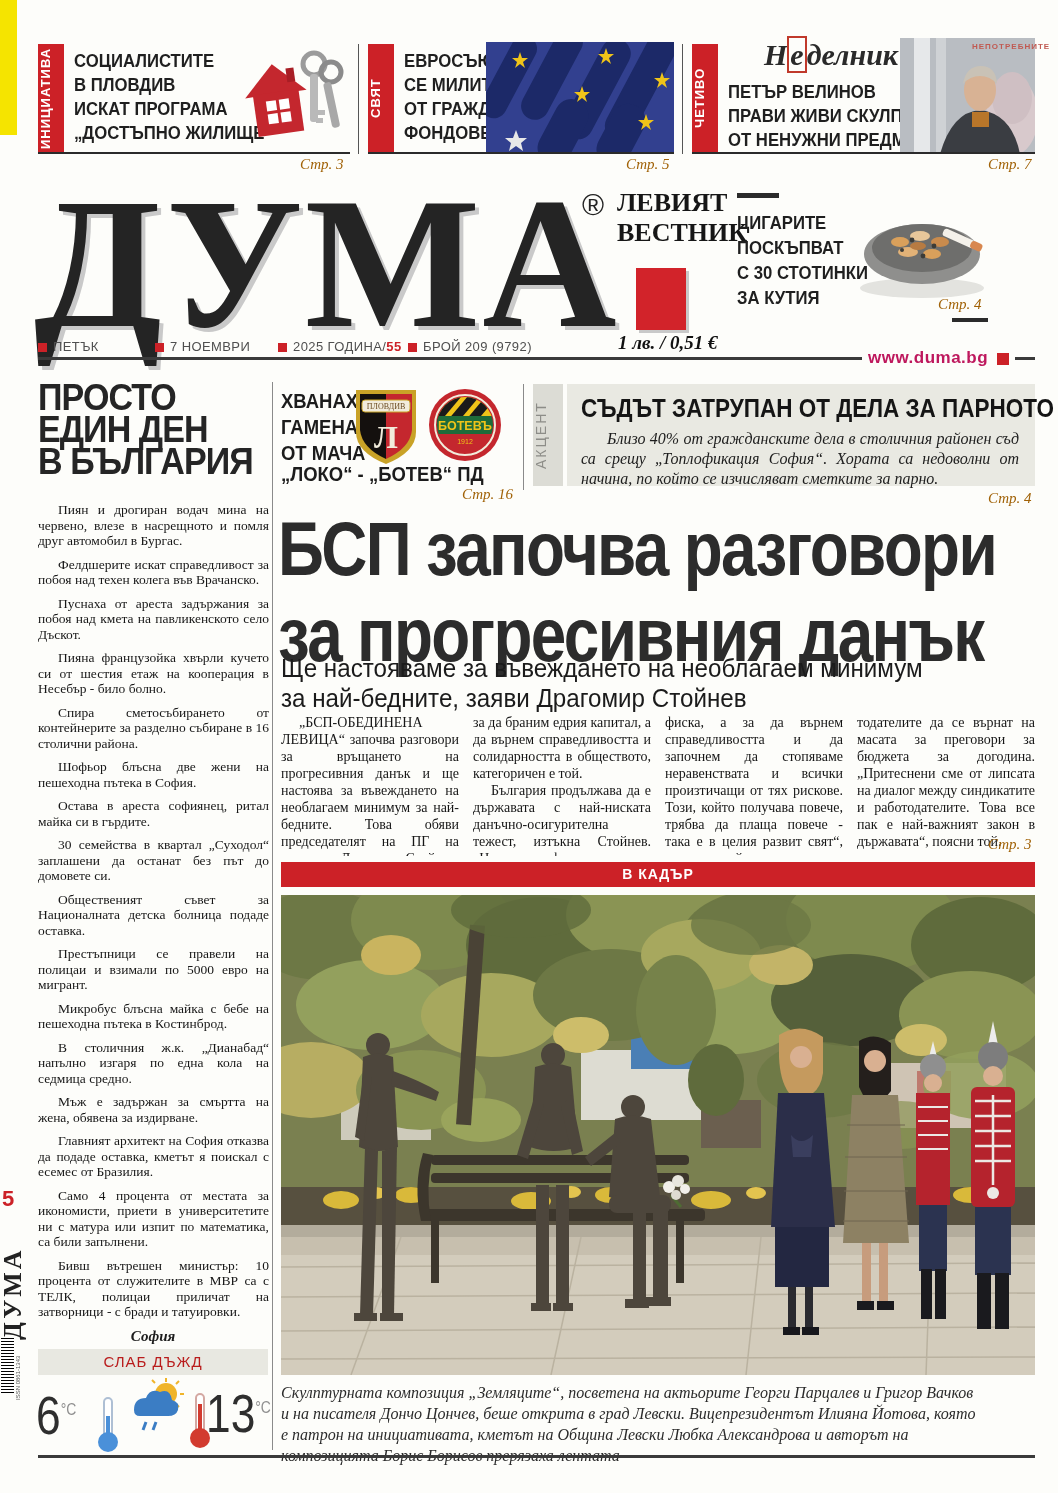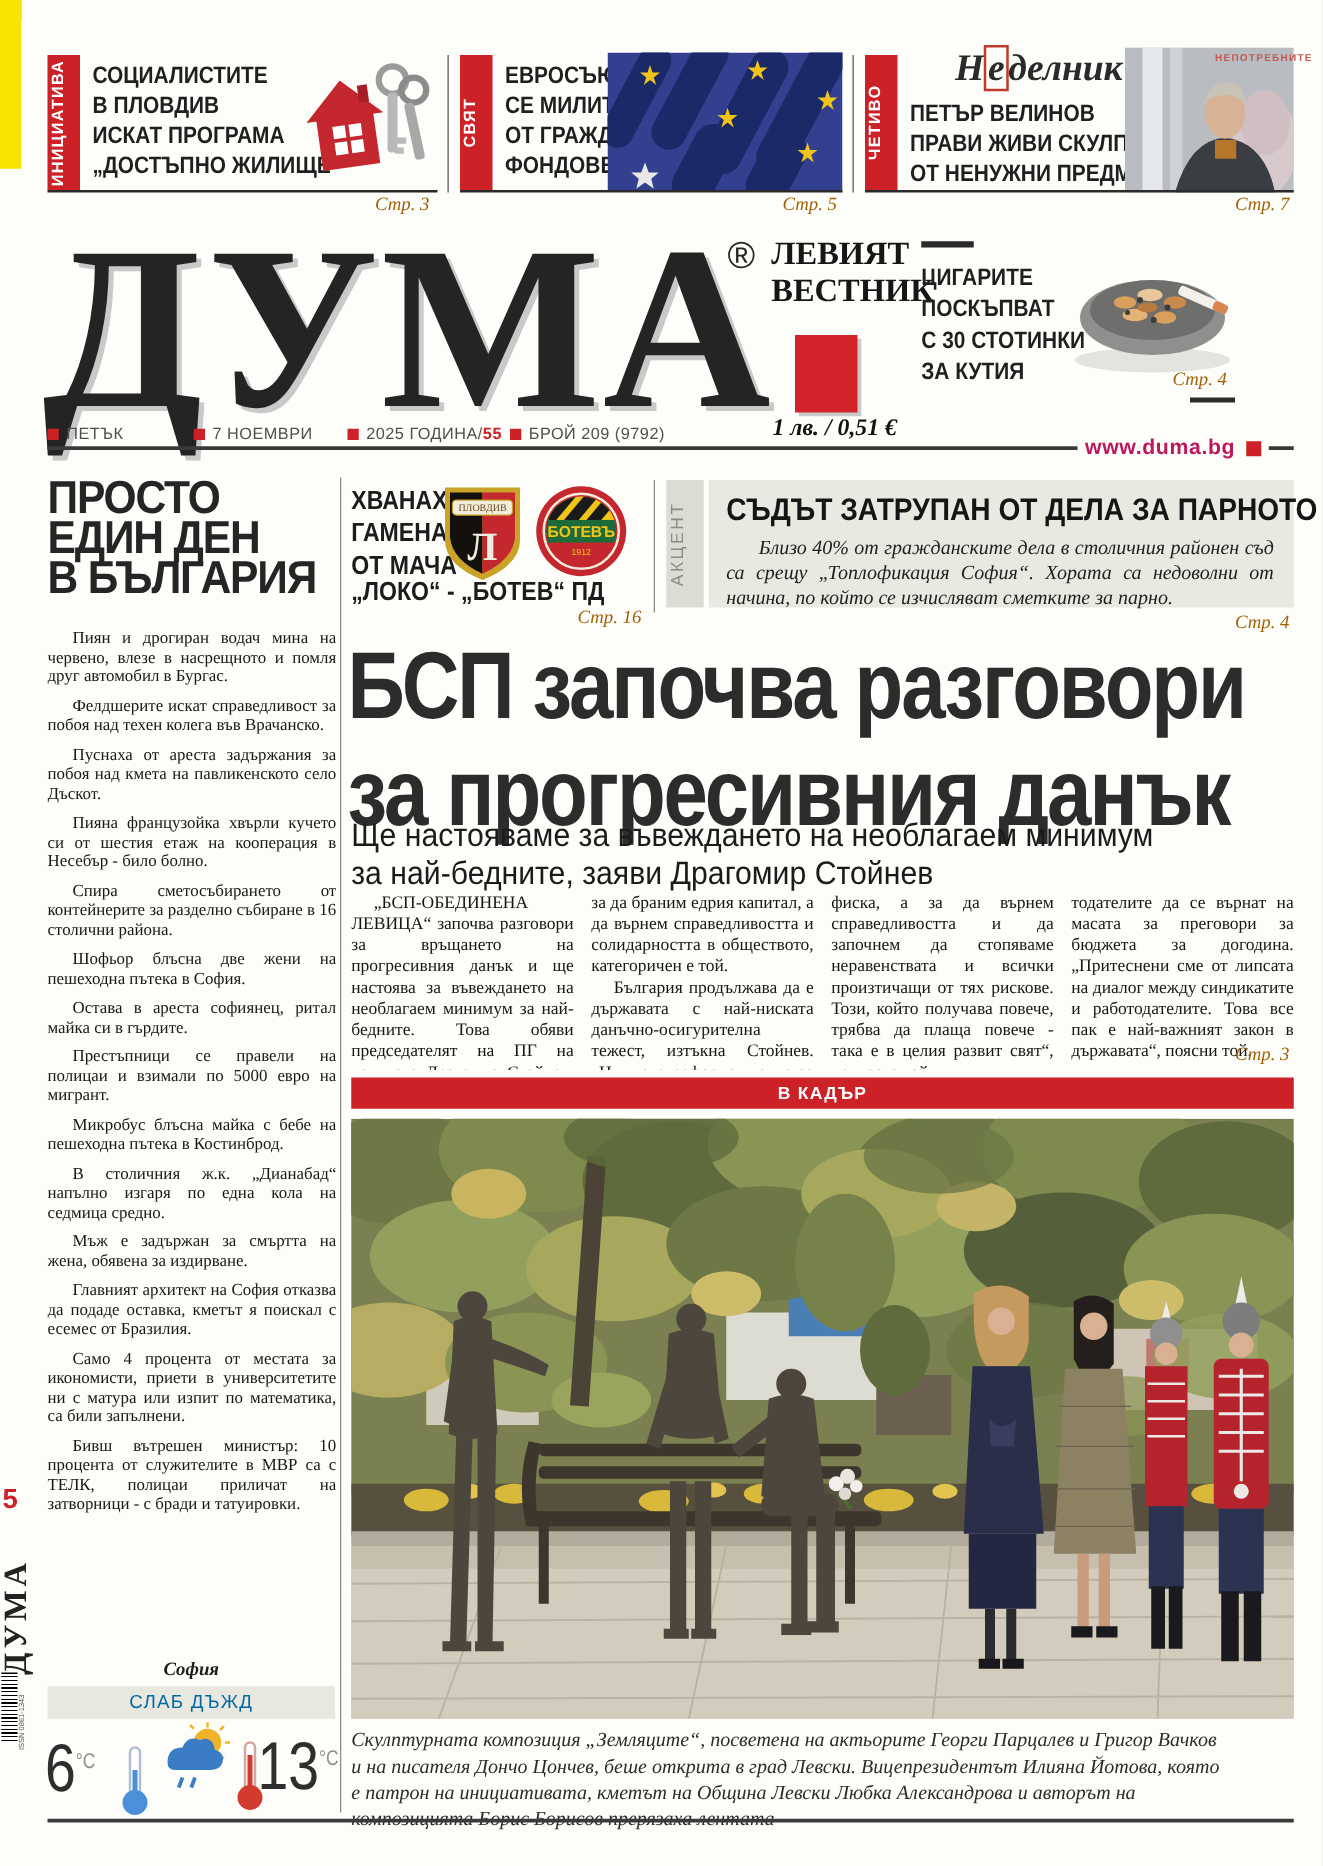--- a/index.html
+++ b/index.html
@@ -19,21 +19,21 @@
              letter-spacing:2px;color:#242424;text-shadow:4px 4px 0 #c9c9c9;}
   .tagline{font-family:"Liberation Serif",serif;font-weight:700;font-size:26px;line-height:30px;color:#161616;}
   .dateline-item{font-size:13px;color:#4f4f4f;letter-spacing:.4px;}
   .sq{display:inline-block;width:9px;height:9px;background:#cc2127;margin-right:6px;vertical-align:middle;}
   .price{font-family:"Liberation Serif",serif;font-style:italic;font-weight:700;font-size:19px;color:#111;}
   .website{font-weight:700;font-size:17px;color:#be185d;letter-spacing:.5px;background:#fdfdfa;padding:0 6px;}
   
   .briefs{font-family:"Liberation Serif",serif;font-size:13.5px;line-height:15.5px;text-align:justify;color:#171717;}
   .briefs p{margin:0 0 8px 0;text-indent:20px;}
   .weather-city{font-family:"Liberation Serif",serif;font-style:italic;font-weight:700;font-size:15px;text-align:center;}
-  .weather-bar{background:#e8e8e1;color:#0369a1;font-size:15px;letter-spacing:1px;text-align:center;line-height:26px;}
+  .weather-bar{background:#e8e8e1;color:#b91c1c;font-size:15px;letter-spacing:1px;text-align:center;line-height:26px;}
   .temp{font-size:54px;color:#2e2e2e;transform:scaleX(.82);transform-origin:left top;white-space:nowrap;}
   .temp sup{font-size:17px;color:#8f8f8f;}
   
   .akcent-label{background:#dcdcd5;color:#8d8d88;font-size:14px;letter-spacing:2px;
         writing-mode:vertical-rl;transform:rotate(180deg);text-align:center;}
   .akcent-box{background:#e9e9e2;}
   .akcent-title{font-weight:700;font-size:25px;transform:scaleX(.9);transform-origin:left top;white-space:nowrap;color:#151515;}
   .akcent-body{font-family:"Liberation Serif",serif;font-style:italic;font-size:16px;line-height:1.25;
         text-align:justify;color:#1d1d1d;text-indent:26px;}
   
@@ -211,20 +211,22 @@
     <div>В БЪЛГАРИЯ</div>
   </div>
   <div class="abs briefs" style="left:38px;top:502px;width:231px;height:822px;overflow:hidden;">
     <p>Пиян и дрогиран водач мина на червено, влезе в насрещното и помля друг автомобил в Бургас.</p>
     <p>Фелдшерите искат справедливост за побоя над техен колега във Врачанско.</p>
     <p>Пуснаха от ареста задържания за побоя над кмета на павликенското село Дъскот.</p>
     <p>Пияна французойка хвърли кучето си от шестия етаж на кооперация в Несебър - било болно.</p>
     <p>Спира сметосъбирането от контейнерите за разделно събиране в 16 столични района.</p>
     <p>Шофьор блъсна две жени на пешеходна пътека в София.</p>
     <p>Остава в ареста софиянец, ритал майка си в гърдите.</p>
+    <p>30 семейства в квартал „Суходол“ заплашени да останат без път до домовете си.</p>
+    <p>Общественият съвет за Националната детска болница подаде оставка.</p>
     <p>Престъпници се правели на полицаи и взимали по 5000 евро на мигрант.</p>
     <p>Микробус блъсна майка с бебе на пешеходна пътека в Костинброд.</p>
     <p>В столичния ж.к. „Дианабад“ напълно изгаря по една кола на седмица средно.</p>
     <p>Мъж е задържан за смъртта на жена, обявена за издирване.</p>
     <p>Главният архитект на София отказва да подаде оставка, кметът я поискал с есемес от Бразилия.</p>
     <p>Само 4 процента от местата за икономисти, приети в университетите ни с матура или изпит по математика, са били запълнени.</p>
     <p>Бивш вътрешен министър: 10 процента от служителите в МВР са с ТЕЛК, полицаи приличат на затворници - с бради и татуировки.</p>
   </div>
 
   <div class="abs weather-city" style="left:38px;top:1328px;width:230px;">София</div>

